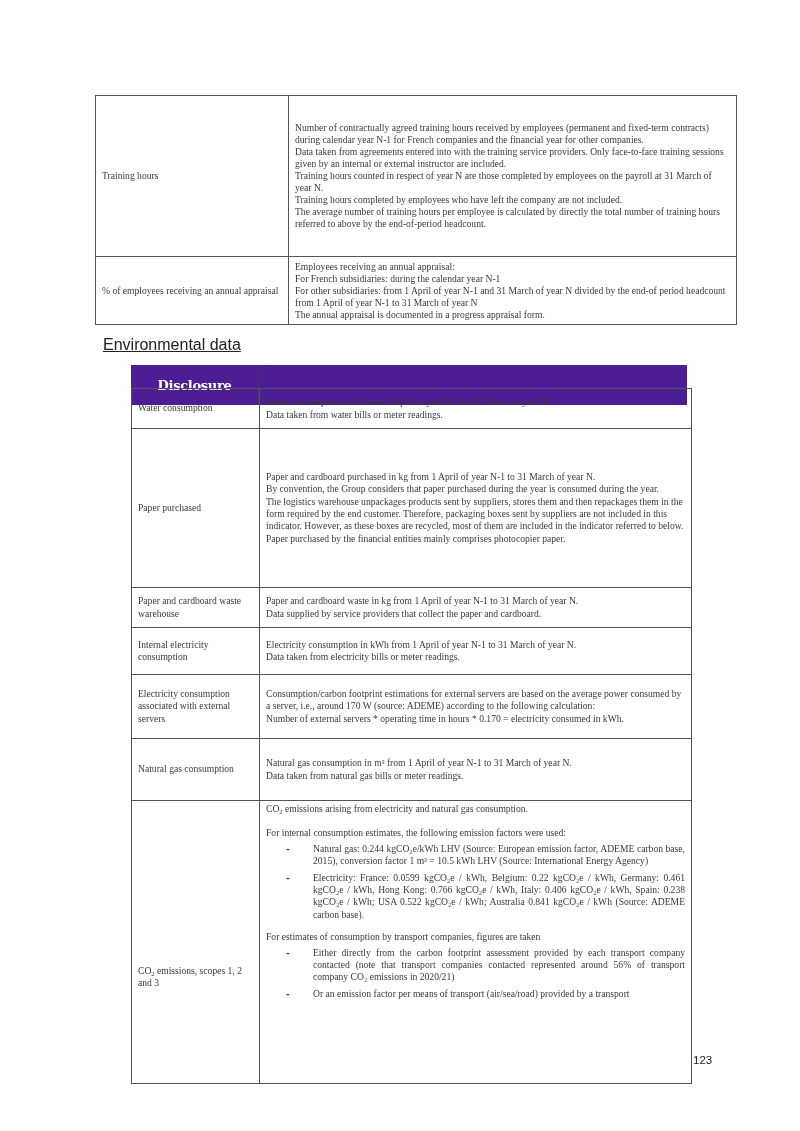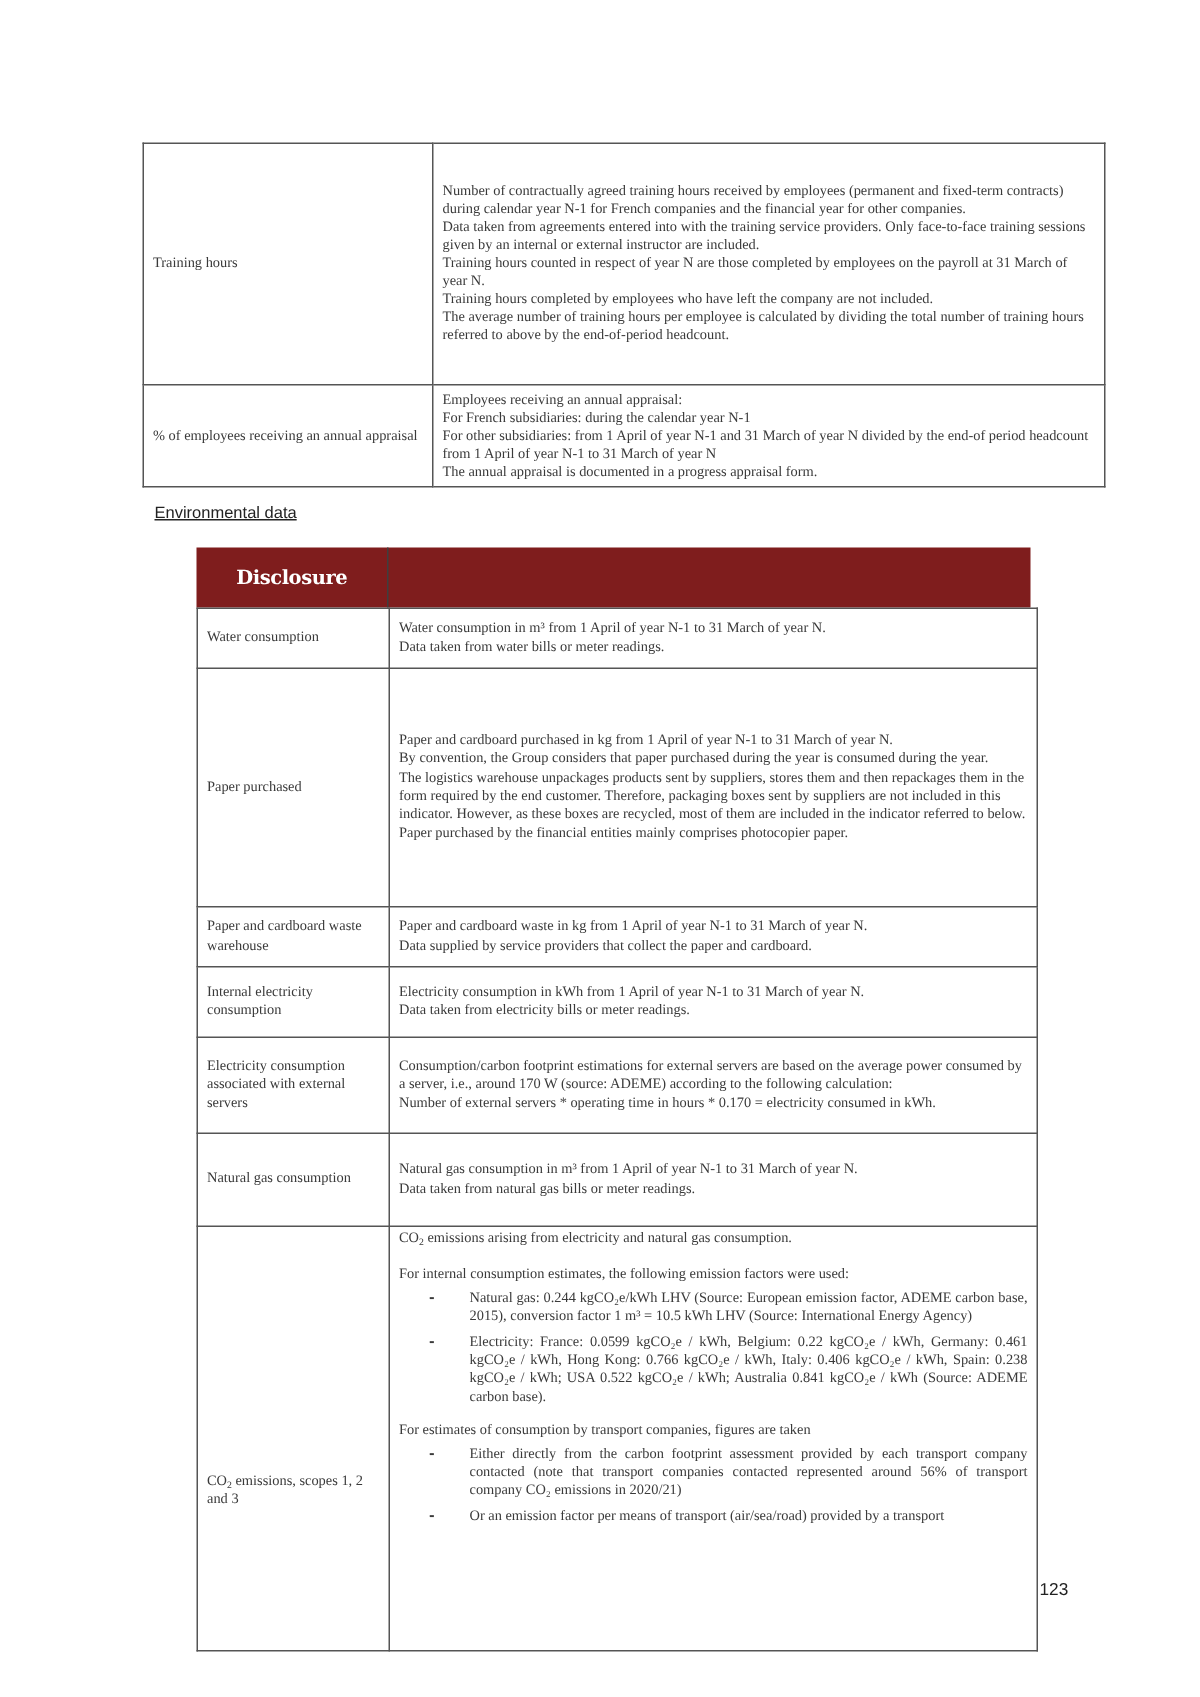--- a/index.html
+++ b/index.html
@@ -23,40 +23,40 @@
     }
     .top-table td.label { width: 180px; }
     .top-table tr.row-training td { height: 160px; }
     .top-table tr.row-appraisal td { height: 67px; }
     .top-table td .lines div { white-space: normal; }
 
     
     .section-heading {
       position: absolute; left: 103px; top: 336px;
       font-family: "Liberation Sans", "DejaVu Sans", sans-serif;
-      font-size: 11px; color: #222; text-decoration: underline;
+      font-size: 16px; color: #222; text-decoration: underline;
       margin: 0; font-weight: normal;
     }
 
     
     .env-header {
       position: absolute; left: 131px; top: 365px; width: 556px; height: 40px;
-      background: #7f1d1d; display: flex;
+      background: #4c1d95; display: flex;
     }
     .env-header .h {
       color: #ffffff; font-weight: bold; font-size: 13px;
       display: flex; align-items: center; justify-content: center;
       font-family: "DejaVu Serif", "Liberation Serif", serif;
       letter-spacing: -0.3px;
     }
     .env-header .h1 { width: 127px; border-right: 1px solid #3f3f3f; }
     .env-header .h2 { flex: 1; }
 
     .env-table {
-      position: absolute; left: 131px; top: 405px; width: 561px;
+      position: absolute; left: 131px; top: 388px; width: 561px;
       border-collapse: collapse; table-layout: fixed;
     }
     .env-table td {
       border: 1px solid #555;
       font-size: 9.6px; line-height: 12.4px; vertical-align: middle;
       padding: 0 6px; color: #3a3a3a;
     }
     .env-table td.label { width: 115px; }
     .env-table tr.r-water td { height: 39px; }
     .env-table tr.r-paper td { height: 158px; }
@@ -96,21 +96,21 @@
   <table class="top-table">
     <tbody>
         <tr class="row-training">
       <td class="label">Training hours</td>
       <td>
         <div class="lines">
           <div>Number of contractually agreed training hours received by employees (permanent and fixed-term contracts) during calendar year N-1 for French companies and the financial year for other companies.</div>
           <div>Data taken from agreements entered into with the training service providers. Only face-to-face training sessions given by an internal or external instructor are included.</div>
           <div>Training hours counted in respect of year N are those completed by employees on the payroll at 31 March of year N.</div>
           <div>Training hours completed by employees who have left the company are not included.</div>
-          <div>The average number of training hours per employee is calculated by dividing the total number of training hours referred to above by the end-of-period headcount.</div>
+          <div>The average number of training hours per employee is calculated by directly the total number of training hours referred to above by the end-of-period headcount.</div>
         </div>
       </td>
     </tr>
     <tr class="row-appraisal">
       <td class="label">% of employees receiving an annual appraisal</td>
       <td>
         <div class="lines">
           <div>Employees receiving an annual appraisal:</div>
           <div>For French subsidiaries: during the calendar year N-1</div>
           <div>For other subsidiaries: from 1 April of year N-1 and 31 March of year N divided by the end-of period headcount from 1 April of year N-1 to 31 March of year N</div>

